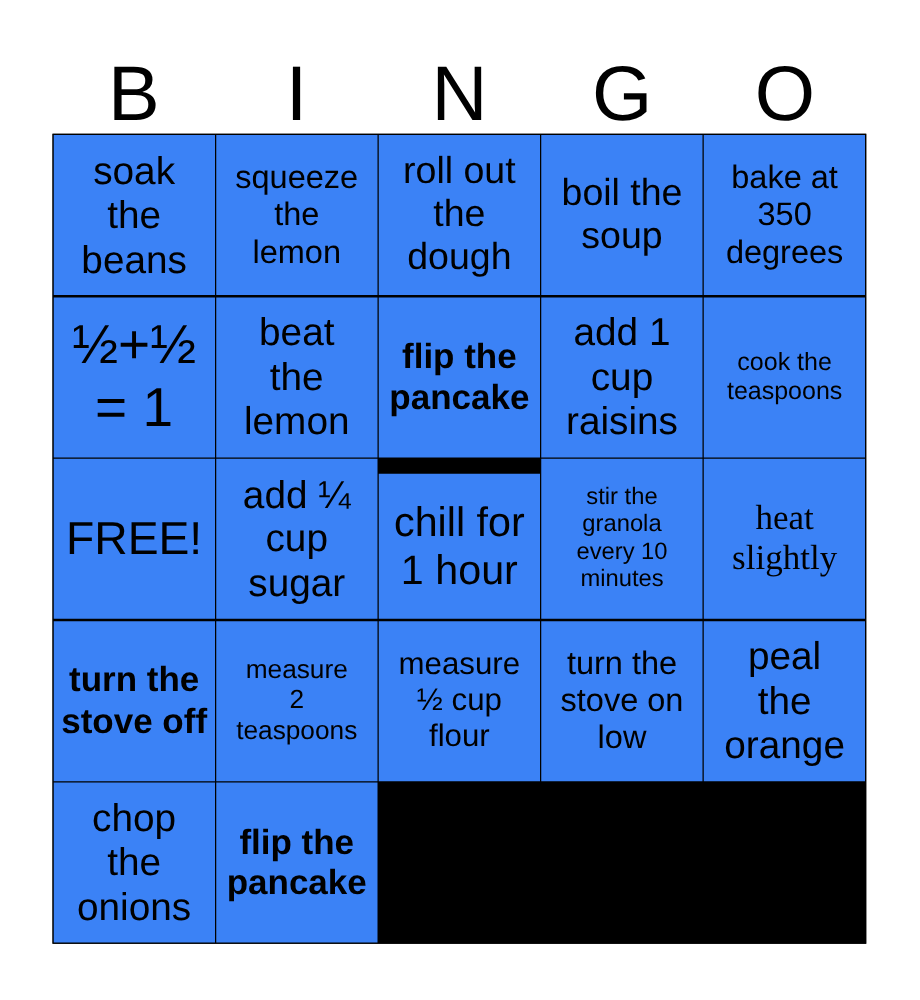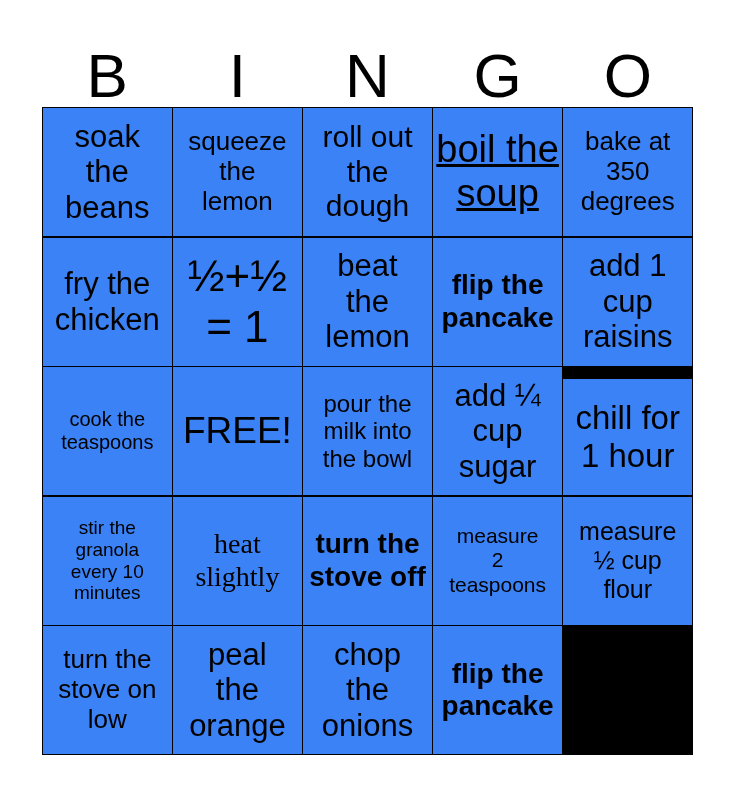--- a/index.html
+++ b/index.html
@@ -62,21 +62,21 @@
   .fs21 { font-size: 21px; }
   .fs24 { font-size: 24px; }
   .fs25 { font-size: 25px; }
   .fs26 { font-size: 26px; }
   .fs28 { font-size: 28px; font-weight: bold; }
   .fs30 { font-size: 30px; }
   .fs31 { font-size: 31px; }
   .fs33 { font-size: 33px; margin-top: 12px; }
   .fs36 { font-size: 28px; font-family: Liberation Serif, serif; }
   .fs37 { font-size: 37px; }
-  .fs38 { font-size: 38px; text-decoration: underline; }
+  .fs38 { font-size: 30px; }
   .fs44 { font-size: 44px; }
 </style>
 </head>
 <body>
 
 <div class="page">
   <div class="card">
 
     <div class="letters-row">
       <div class="letter">B</div>
@@ -96,39 +96,34 @@
 lemon</div>
       <div class="cell fs30">roll out
 the
 dough</div>
       <div class="cell fs38">boil the
 soup</div>
       <div class="cell fs26">bake at
 350
 degrees</div>
 
-      <div class="cell fs31">fry the
-chicken</div>
       <div class="cell fs44">½+½
 = 1</div>
       <div class="cell fs31">beat
 the
 lemon</div>
       <div class="cell fs28">flip the
 pancake</div>
 
       <div class="cell fs31">add 1
 cup
 raisins</div>
       <div class="cell fs20">cook the
 teaspoons</div>
       <div class="cell fs37">FREE!</div>
-      <div class="cell fs24">pour the
-milk into
-the bowl</div>
       <div class="cell fs31">add ¼
 cup
 sugar</div>
 
       <div class="cell fs33">chill for
 1 hour</div>
       <div class="cell fs19">stir the
 granola
 every 10
 minutes</div>

